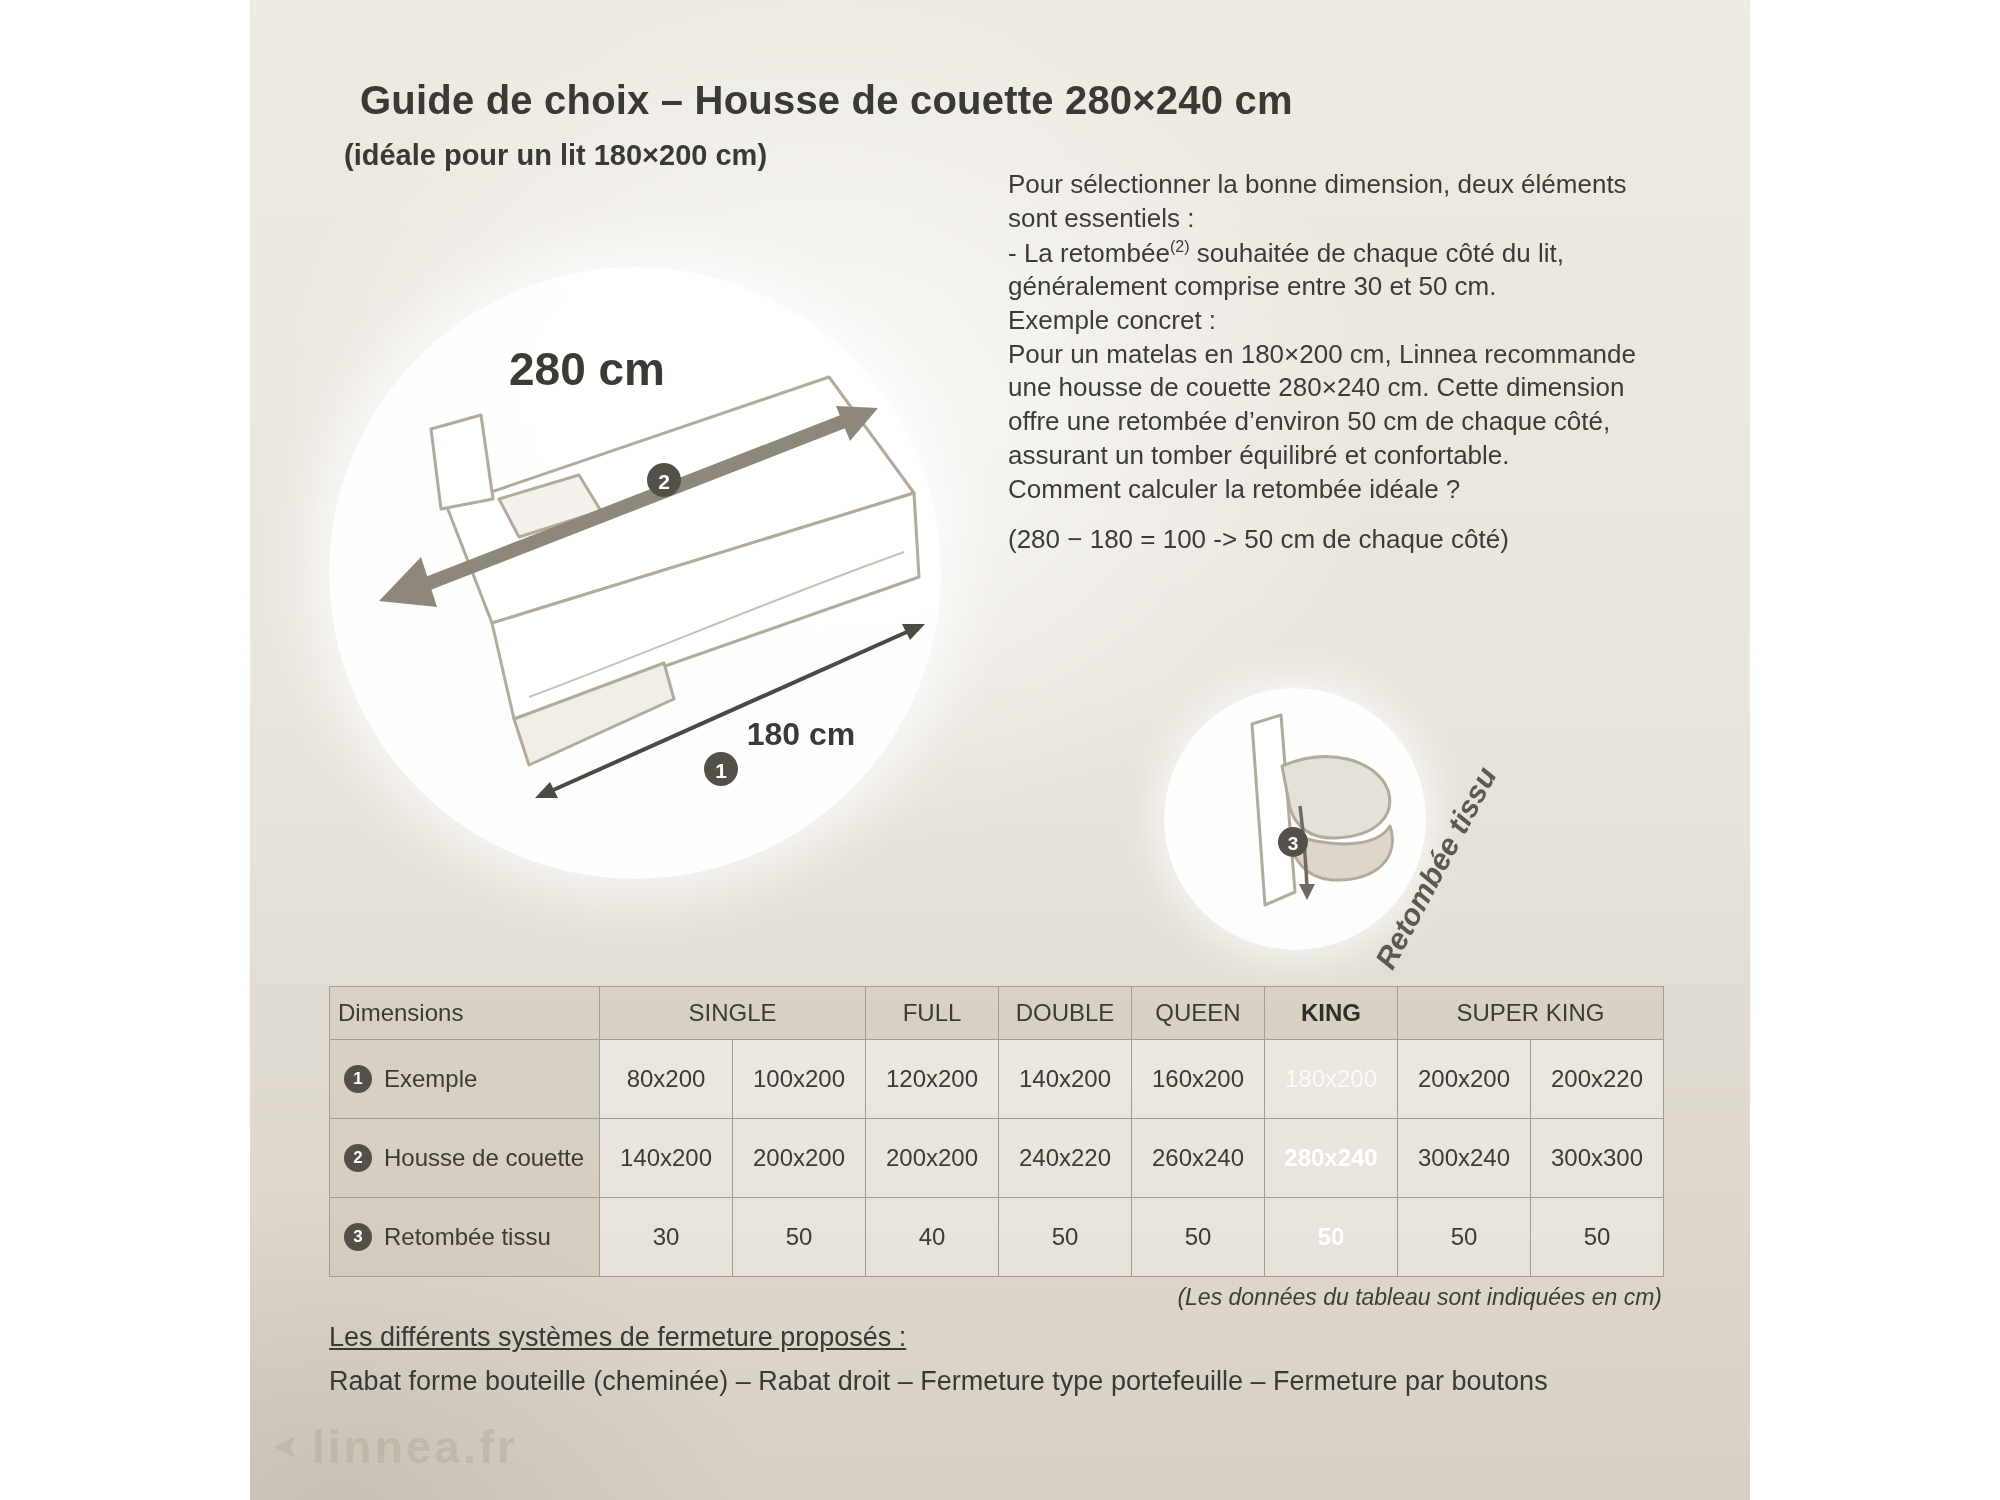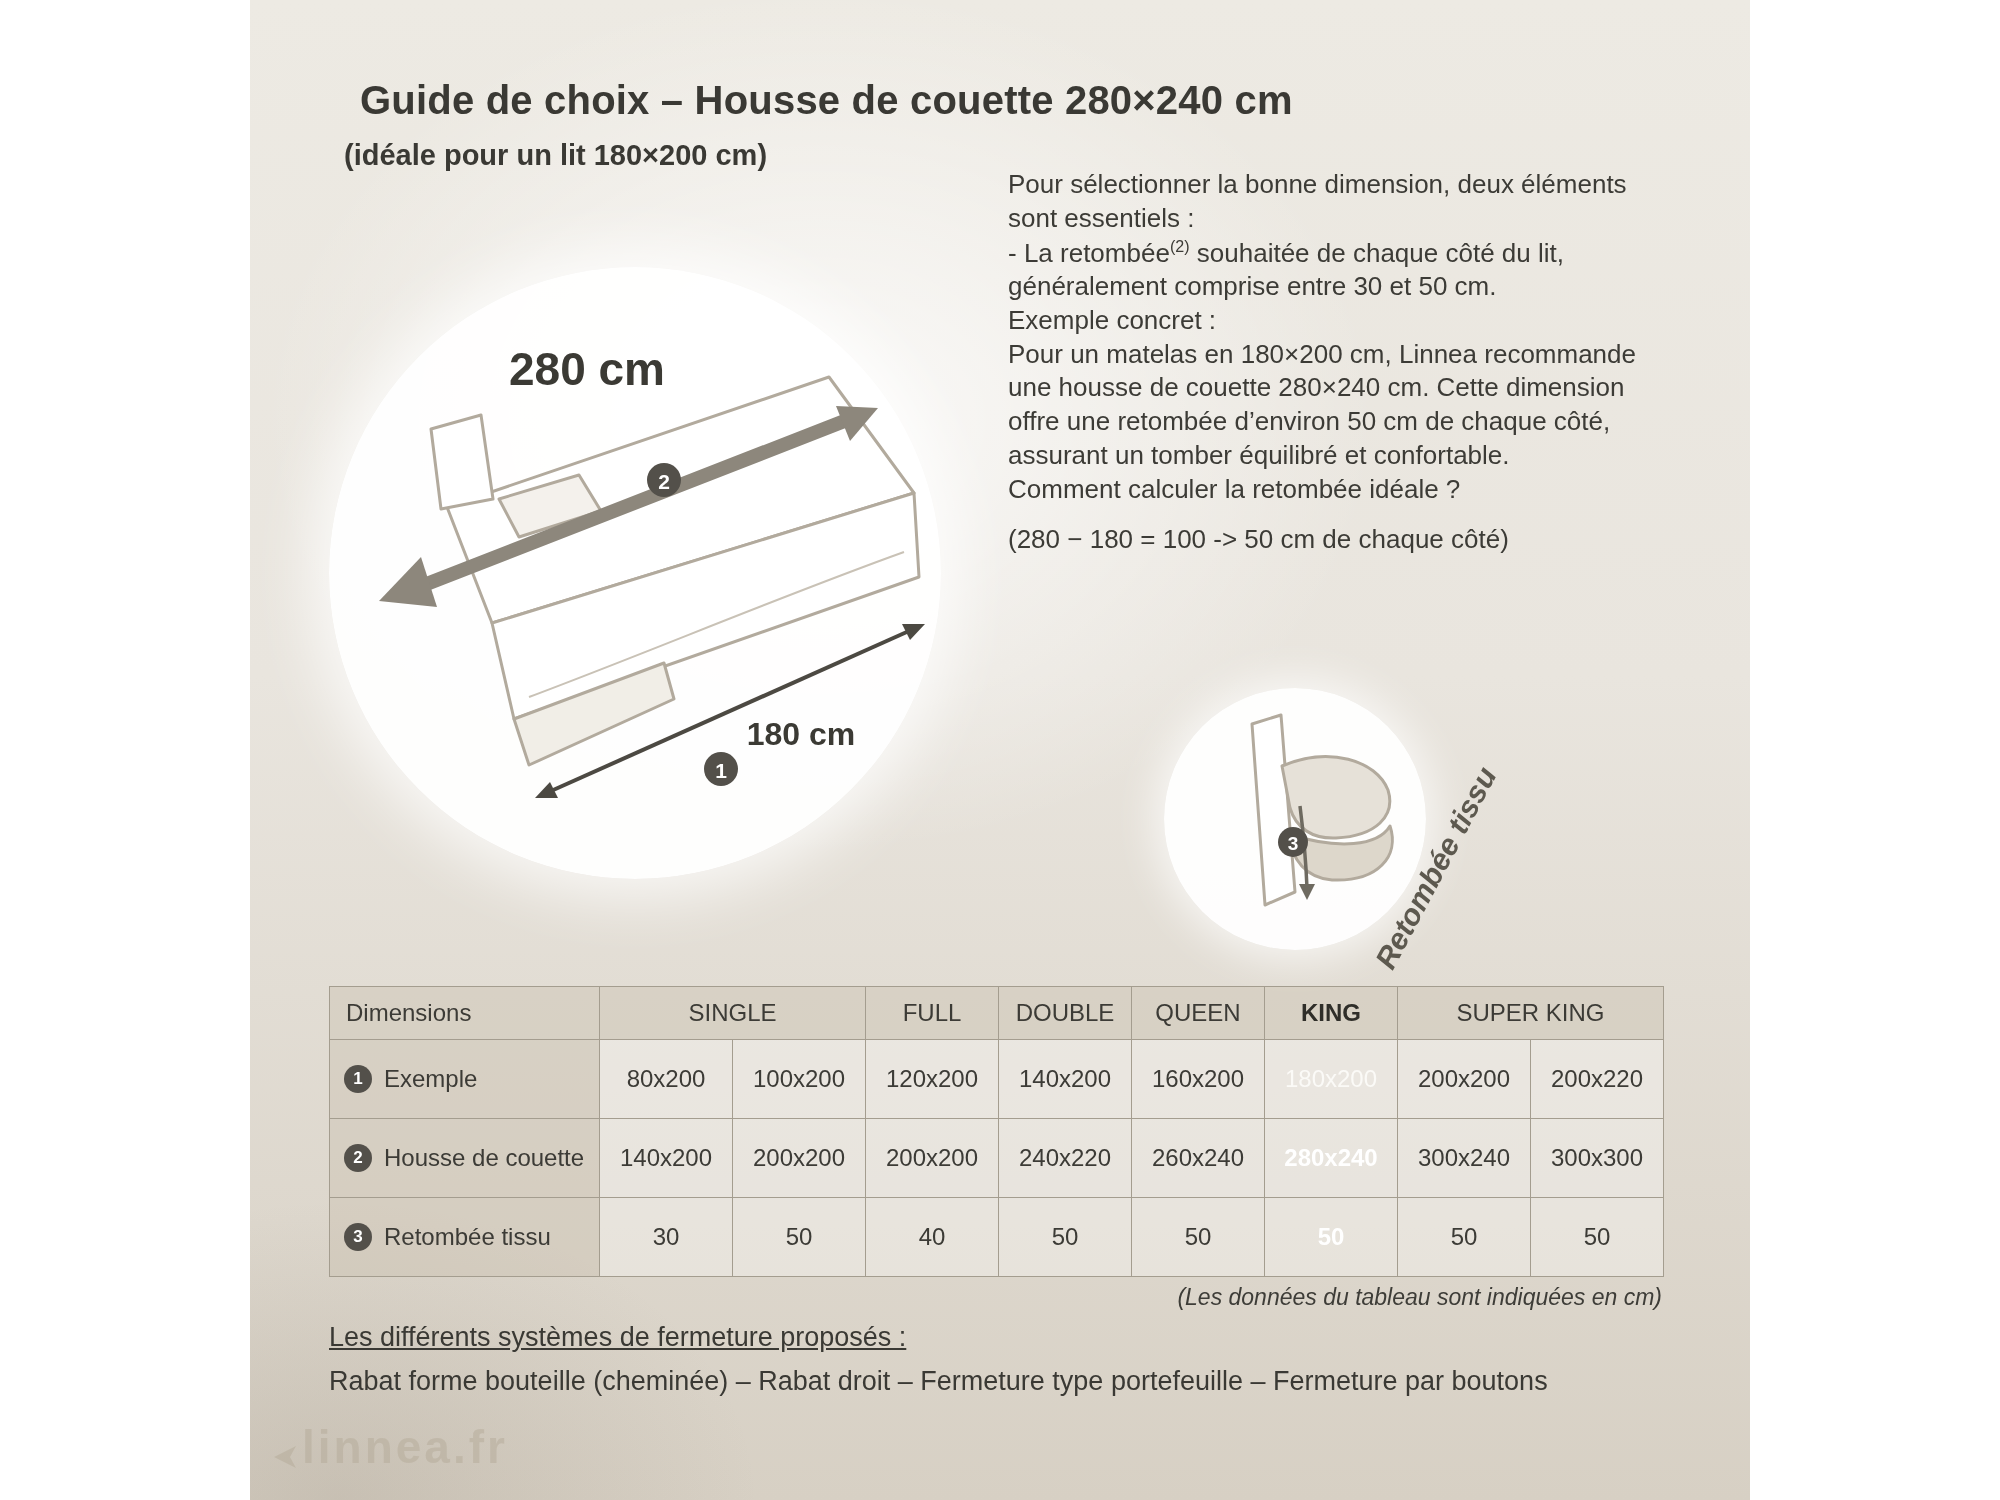--- a/index.html
+++ b/index.html
@@ -26,36 +26,36 @@
   
   .rightcol{position:absolute;left:758px;top:168px;width:662px;font-size:26px;line-height:1.3;color:#3c3b36;}
   .rightcol sup{font-size:0.62em;}
   .example-h{font-weight:400;}
   .calc{margin-top:16px;}
   
   table.sizes{position:absolute;left:79px;top:986px;border-collapse:collapse;table-layout:fixed;
     font-size:24px;color:#3c3b36;}
   table.sizes th, table.sizes td{border:1px solid #a49d8f;text-align:center;padding:0;}
   table.sizes th{height:52px;font-weight:400;background:rgba(203,194,177,0.42);}
-  table.sizes th.dim{text-align:left;padding-left:16px;}
+  table.sizes th.dim{text-align:left;padding-left:8px;}
   table.sizes th.king{font-weight:700;color:#2f2e29;}
   table.sizes td{height:78px;background:rgba(255,255,255,0.32);}
   table.sizes td.rowlabel{background:rgba(203,194,177,0.42);text-align:left;}
   .rowlabel-inner{display:flex;align-items:center;gap:12px;padding-left:14px;}
   .badge{display:inline-flex;align-items:center;justify-content:center;width:28px;height:28px;
     border-radius:50%;background:#53504a;color:#fff;font-size:17px;font-weight:700;flex:0 0 auto;}
   td.hl{background:linear-gradient(180deg,#cfc6b7,#c1b6a4);color:#fbfaf7;}
   td.hl.strong{font-weight:700;color:#ffffff;}
   .caption{position:absolute;left:79px;top:1284px;width:1333px;text-align:right;
     font-size:23px;font-style:italic;color:#3e3d38;}
   
   .foot-h{position:absolute;left:79px;top:1322px;font-size:27px;color:#3a3934;text-decoration:underline;}
   .foot-t{position:absolute;left:79px;top:1366px;font-size:27px;color:#3a3934;}
   
-  .watermark{position:absolute;left:18px;top:1420px;display:flex;align-items:flex-end;
+  .watermark{position:absolute;left:18px;top:1420px;display:flex;align-items:center;gap:10px;
     opacity:0.5;color:#b5ab99;}
   .watermark .wm-text{font-size:46px;font-weight:700;letter-spacing:3px;}
 </style>
 </head>
 <body>
 
 <div class="canvas">
   <div class="content">
 
     <div class="hdr">

